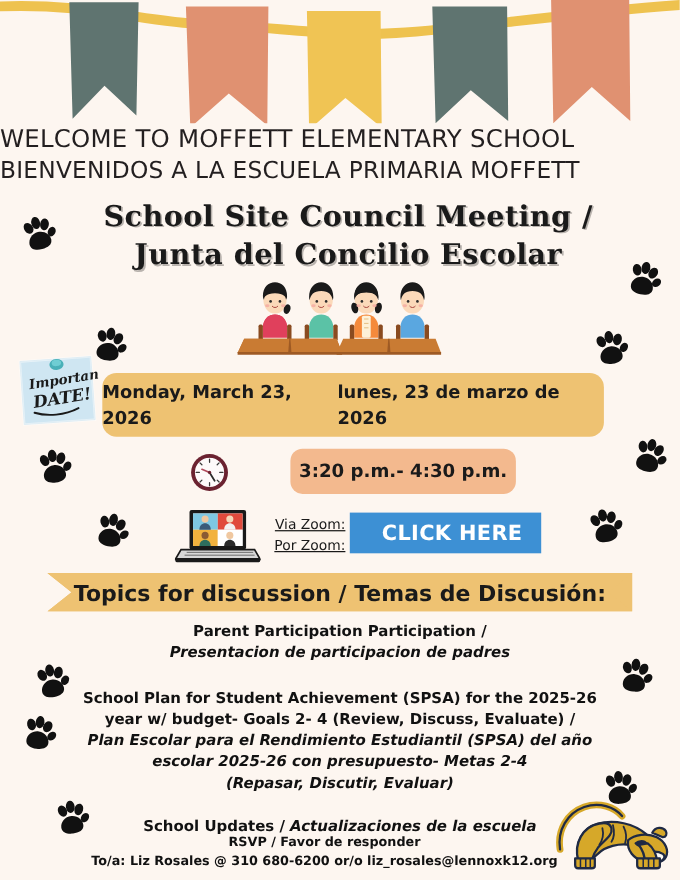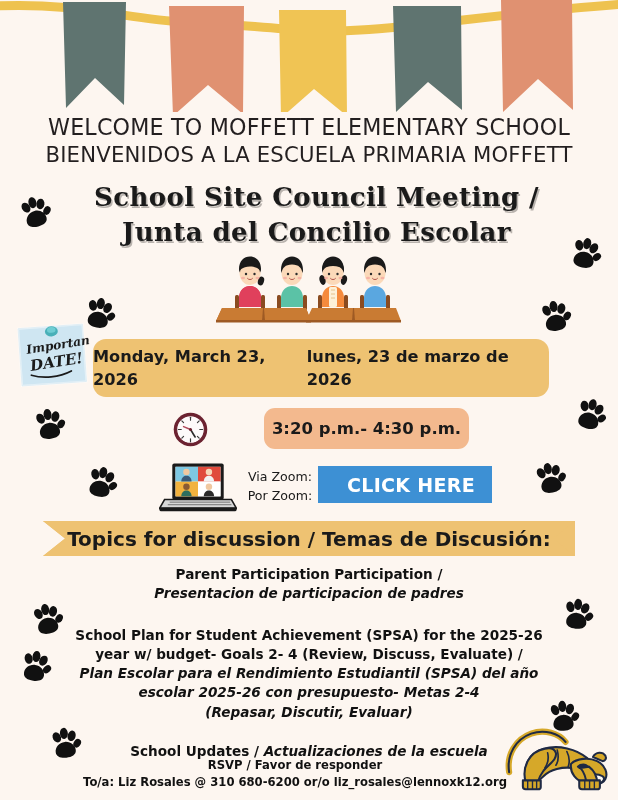--- a/index.html
+++ b/index.html
@@ -38,21 +38,21 @@
     height: 34px;
   }
   .paw svg { width: 100%; height: 100%; display: block; }
 
   
   .welcome-block {
     position: absolute;
     top: 114px;
     left: 0;
     width: 618px;
-    text-align: center;
+    text-align: left;
   }
   .welcome-line {
     font-family: "DejaVu Sans", sans-serif;
     font-size: 22.2px;
     letter-spacing: 0.2px;
     color: #231f20;
     line-height: 1.26;
     font-weight: 400;
   }
   .welcome-line.two { font-size: 21.2px; }
@@ -155,21 +155,22 @@
     width: 78px;
     height: 54px;
   }
   .laptop svg { width: 100%; height: 100%; display: block; }
 
   .zoom-labels {
     position: absolute;
     top: 468px;
     left: 246px;
     width: 68px;
-    text-align: center;
+    text-align: right;
+    text-decoration: underline;
   }
   .zoom-label {
     font-family: "DejaVu Sans", sans-serif;
     font-size: 12.6px;
     color: #1a1a1a;
     line-height: 1.5;
     white-space: nowrap;
   }
 
   .click-here {

